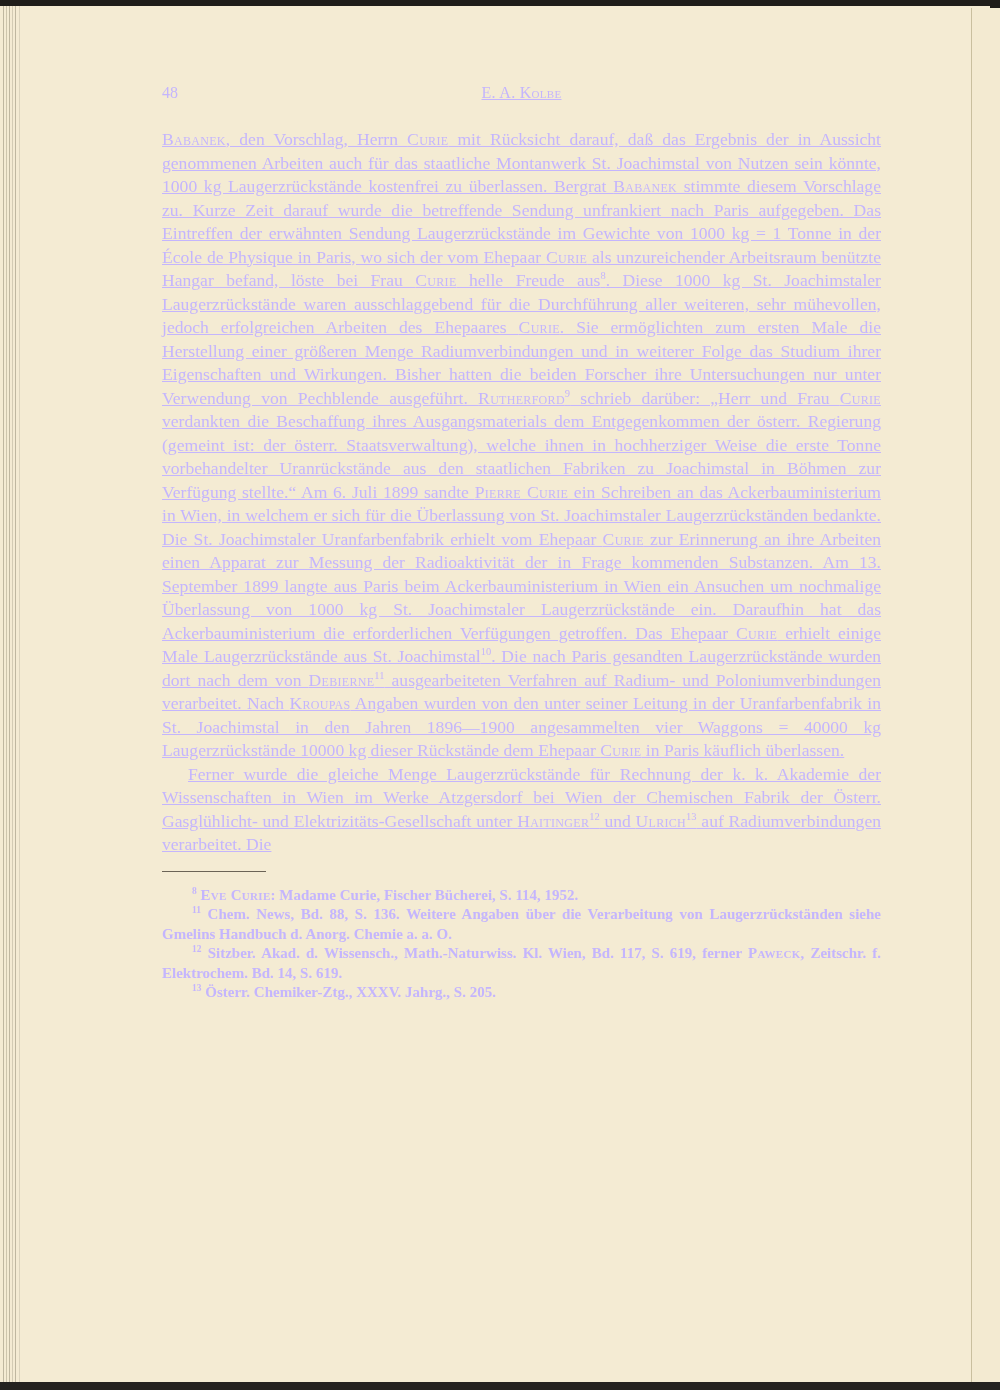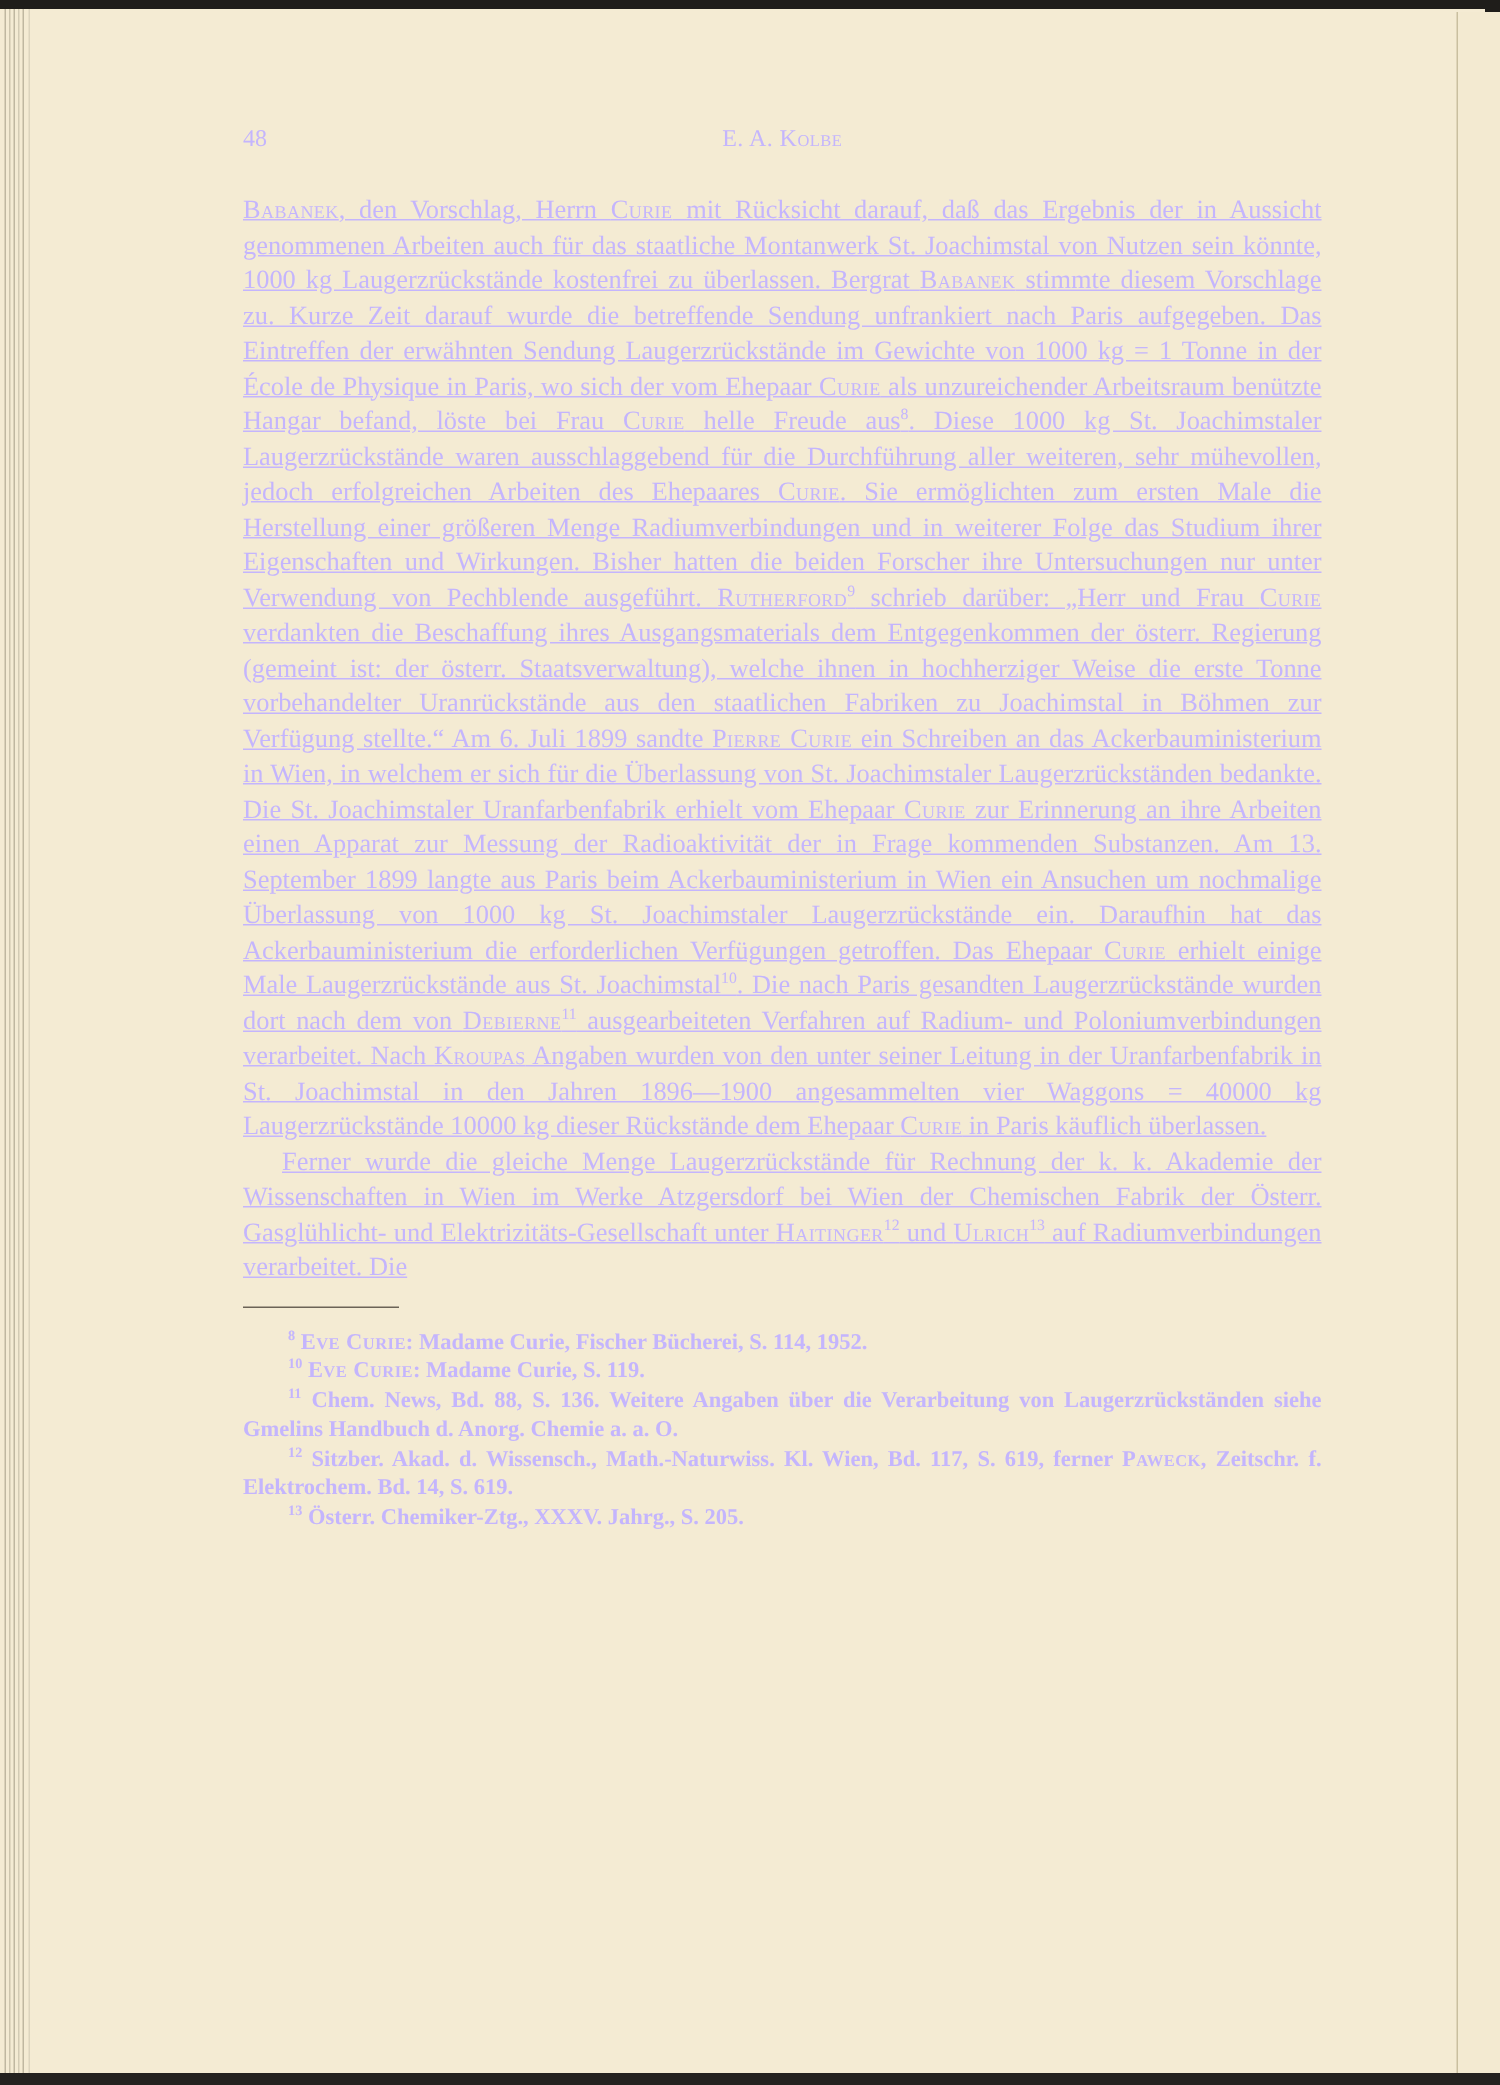--- a/index.html
+++ b/index.html
@@ -89,20 +89,21 @@
       position: absolute;
       left: 0;
       top: 0;
     }
     .running-title {
       position: absolute;
       left: 0;
       right: 0;
       top: 0;
       text-align: center;
+      text-decoration: underline;
     }
     .sc {
       font-variant: small-caps;
       letter-spacing: 0.3px;
     }
     .body-text {
       font-size: 17.6px;
       line-height: 23.5px;
       text-align: justify;
       margin: 0;
@@ -164,18 +165,17 @@
 
   <div class="body-text" id="body-text">
       <p><span class="sc">Babanek</span><span>, den Vorschlag, Herrn </span><span class="sc">Curie</span><span> mit Rücksicht darauf, daß das Ergebnis der in Aussicht genommenen Arbeiten auch für das staatliche Montanwerk St. Joachimstal von Nutzen sein könnte, 1000 kg Laugerzrückstände kostenfrei zu überlassen. Bergrat </span><span class="sc">Babanek</span><span> stimmte diesem Vorschlage zu. Kurze Zeit darauf wurde die betreffende Sendung unfrankiert nach Paris aufgegeben. Das Eintreffen der erwähnten Sendung Laugerzrückstände im Gewichte von 1000 kg = 1 Tonne in der École de Physique in Paris, wo sich der vom Ehepaar </span><span class="sc">Curie</span><span> als unzureichender Arbeitsraum benützte Hangar befand, löste bei Frau </span><span class="sc">Curie</span><span> helle Freude aus</span><sup>8</sup><span>. Diese 1000 kg St. Joachimstaler Laugerzrückstände waren ausschlaggebend für die Durchführung aller weiteren, sehr mühevollen, jedoch erfolgreichen Arbeiten des Ehepaares </span><span class="sc">Curie</span><span>. Sie ermöglichten zum ersten Male die Herstellung einer größeren Menge Radiumverbindungen und in weiterer Folge das Studium ihrer Eigenschaften und Wirkungen. Bisher hatten die beiden Forscher ihre Untersuchungen nur unter Verwendung von Pechblende ausgeführt. </span><span class="sc">Rutherford</span><sup>9</sup><span> schrieb darüber: „Herr und Frau </span><span class="sc">Curie</span><span> verdankten die Beschaffung ihres Ausgangsmaterials dem Entgegenkommen der österr. Regierung (gemeint ist: der österr. Staatsverwaltung), welche ihnen in hochherziger Weise die erste Tonne vorbehandelter Uranrückstände aus den staatlichen Fabriken zu Joachimstal in Böhmen zur Verfügung stellte.“ Am 6. Juli 1899 sandte </span><span class="sc">Pierre Curie</span><span> ein Schreiben an das Ackerbauministerium in Wien, in welchem er sich für die Überlassung von St. Joachimstaler Laugerzrückständen bedankte. Die St. Joachimstaler Uranfarbenfabrik erhielt vom Ehepaar </span><span class="sc">Curie</span><span> zur Erinnerung an ihre Arbeiten einen Apparat zur Messung der Radioaktivität der in Frage kommenden Substanzen. Am 13. September 1899 langte aus Paris beim Ackerbauministerium in Wien ein Ansuchen um nochmalige Überlassung von 1000 kg St. Joachimstaler Laugerzrückstände ein. Daraufhin hat das Ackerbauministerium die erforderlichen Verfügungen getroffen. Das Ehepaar </span><span class="sc">Curie</span><span> erhielt einige Male Laugerzrückstände aus St. Joachimstal</span><sup>10</sup><span>. Die nach Paris gesandten Laugerzrückstände wurden dort nach dem von </span><span class="sc">Debierne</span><sup>11</sup><span> ausgearbeiteten Verfahren auf Radium- und Poloniumverbindungen verarbeitet. Nach </span><span class="sc">Kroupas</span><span> Angaben wurden von den unter seiner Leitung in der Uranfarbenfabrik in St. Joachimstal in den Jahren 1896—1900 angesammelten vier Waggons = 40000 kg Laugerzrückstände 10000 kg dieser Rückstände dem Ehepaar </span><span class="sc">Curie</span><span> in Paris käuflich überlassen.</span></p>
       <p class="indent"><span>Ferner wurde die gleiche Menge Laugerzrückstände für Rechnung der k. k. Akademie der Wissenschaften in Wien im Werke Atzgersdorf bei Wien der Chemischen Fabrik der Österr. Gasglühlicht- und Elektrizitäts-Gesellschaft unter </span><span class="sc">Haitinger</span><sup>12</sup><span> und </span><span class="sc">Ulrich</span><sup>13</sup><span> auf Radiumverbindungen verarbeitet. Die</span></p>
     </div>
 
   <div class="fn-rule"></div>
 
   <div class="footnotes" id="footnotes">
       <p class="fn"><sup>8</sup> <span class="sc">Eve Curie</span><span>: Madame Curie, Fischer Bücherei, S. 114, 1952.</span></p>
-      <p class="fn"><sup>10</sup> <span class="sc">Eve Curie</span><span>: Madame Curie, S. 119.</span></p>
       <p class="fn"><sup>11</sup> <span>Chem. News, Bd. 88, S. 136. Weitere Angaben über die Verarbeitung von Laugerzrückständen siehe Gmelins Handbuch d. Anorg. Chemie a. a. O.</span></p>
       <p class="fn"><sup>12</sup> <span>Sitzber. Akad. d. Wissensch., Math.-Naturwiss. Kl. Wien, Bd. 117, S. 619, ferner </span><span class="sc">Paweck</span><span>, Zeitschr. f. Elektrochem. Bd. 14, S. 619.</span></p>
       <p class="fn"><sup>13</sup> <span>Österr. Chemiker-Ztg., XXXV. Jahrg., S. 205.</span></p>
     </div>
 </div>
 
 </body></html>

